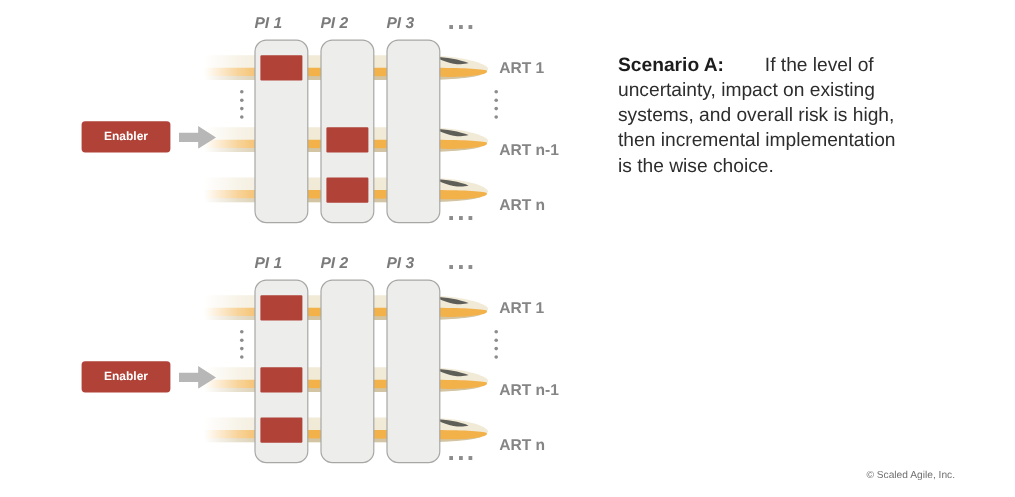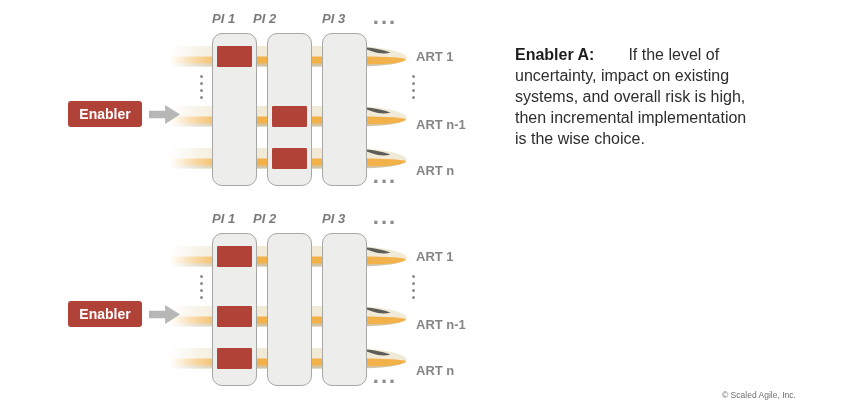--- a/index.html
+++ b/index.html
@@ -10,21 +10,21 @@
   }
   .diagram { position:absolute; left:0; width:846px; height:200px; }
   .diagram-a { top:0; }
   .diagram-b { top:200px; }
 
   
   .pi-label {
     position:absolute; top:11px; width:45px; text-align:left;
     font-size:13px; font-weight:bold; font-style:italic; color:#7b7b7b;
   }
-  .pi-0 { left:212px; } .pi-1 { left:253px; } .pi-2 { left:322px; }
+  .pi-0 { left:212px; } .pi-1 { left:267px; } .pi-2 { left:322px; }
   .hdots {
     position:absolute; left:370px; width:30px; text-align:center;
     font-size:22px; font-weight:bold; letter-spacing:2px; color:#8c8c8c;
     line-height:16px; height:18px; overflow:visible;
   }
   .hdots-top { top:9px; }
   .hdots-bottom { top:168px; }
 
   
   .train {
@@ -49,21 +49,21 @@
   
   .red-block {
     position:absolute; width:35px; height:21px; z-index:3;
     background:var(--accent-red,#b04238); border-radius:1px;
   }
 
   
   .enabler {
     position:absolute; left:68px; top:101px; width:74px; height:26px; z-index:3;
     background:var(--accent-red,#b04238); border-radius:3px;
-    color:#ffffff; font-size:14px; font-weight:bold;
+    color:#ffffff; font-size:10px; font-weight:bold;
     display:flex; align-items:center; justify-content:center;
   }
   .flow-arrow {
     position:absolute; left:149px; top:105px; width:31px; height:19px; z-index:3;
     background:var(--arrow-gray,#b7b7b7);
     clip-path:polygon(0% 30%, 52% 30%, 52% 0%, 100% 50%, 52% 100%, 52% 70%, 0% 70%);
   }
 
   
   .vdots { position:absolute; top:75px; display:flex; flex-direction:column; gap:4px; z-index:2; }
@@ -140,21 +140,21 @@
         <i></i>
         <i></i>
       </div>
 
     <div class="art-label art-0">ART 1</div>
     <div class="art-label art-1">ART n-1</div>
     <div class="art-label art-2">ART n</div>
     <div class="hdots hdots-bottom">...</div>
 
     <p class="scenario-text">
-      <span class="scenario-title">Enabler A:</span><span class="scenario-body">If the level of
+      <span class="scenario-title">Scenario A:</span><span class="scenario-body">If the level of
 uncertainty, impact on existing
 systems, and overall risk is high,
 then incremental implementation
 is the wise choice.</span>
     </p>
   <div class="red-block" style="left: 217px; top: 46px;"></div>
       <div class="red-block" style="left: 272px; top: 106px;"></div>
       <div class="red-block" style="left: 272px; top: 148px;"></div>
     </section>
 

